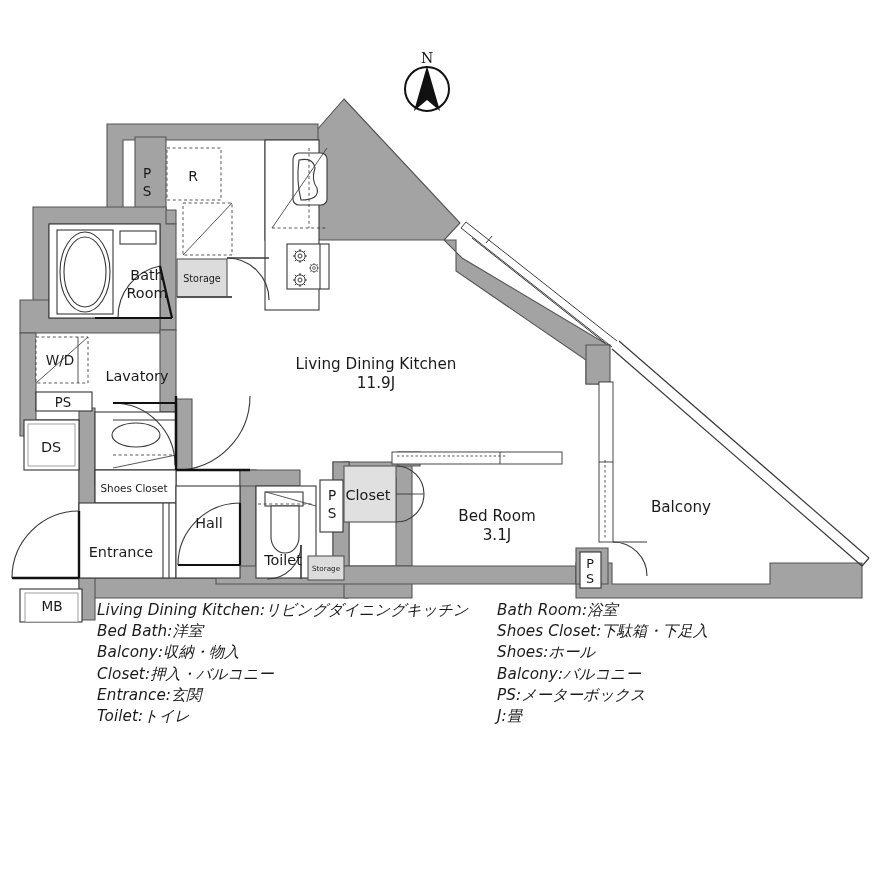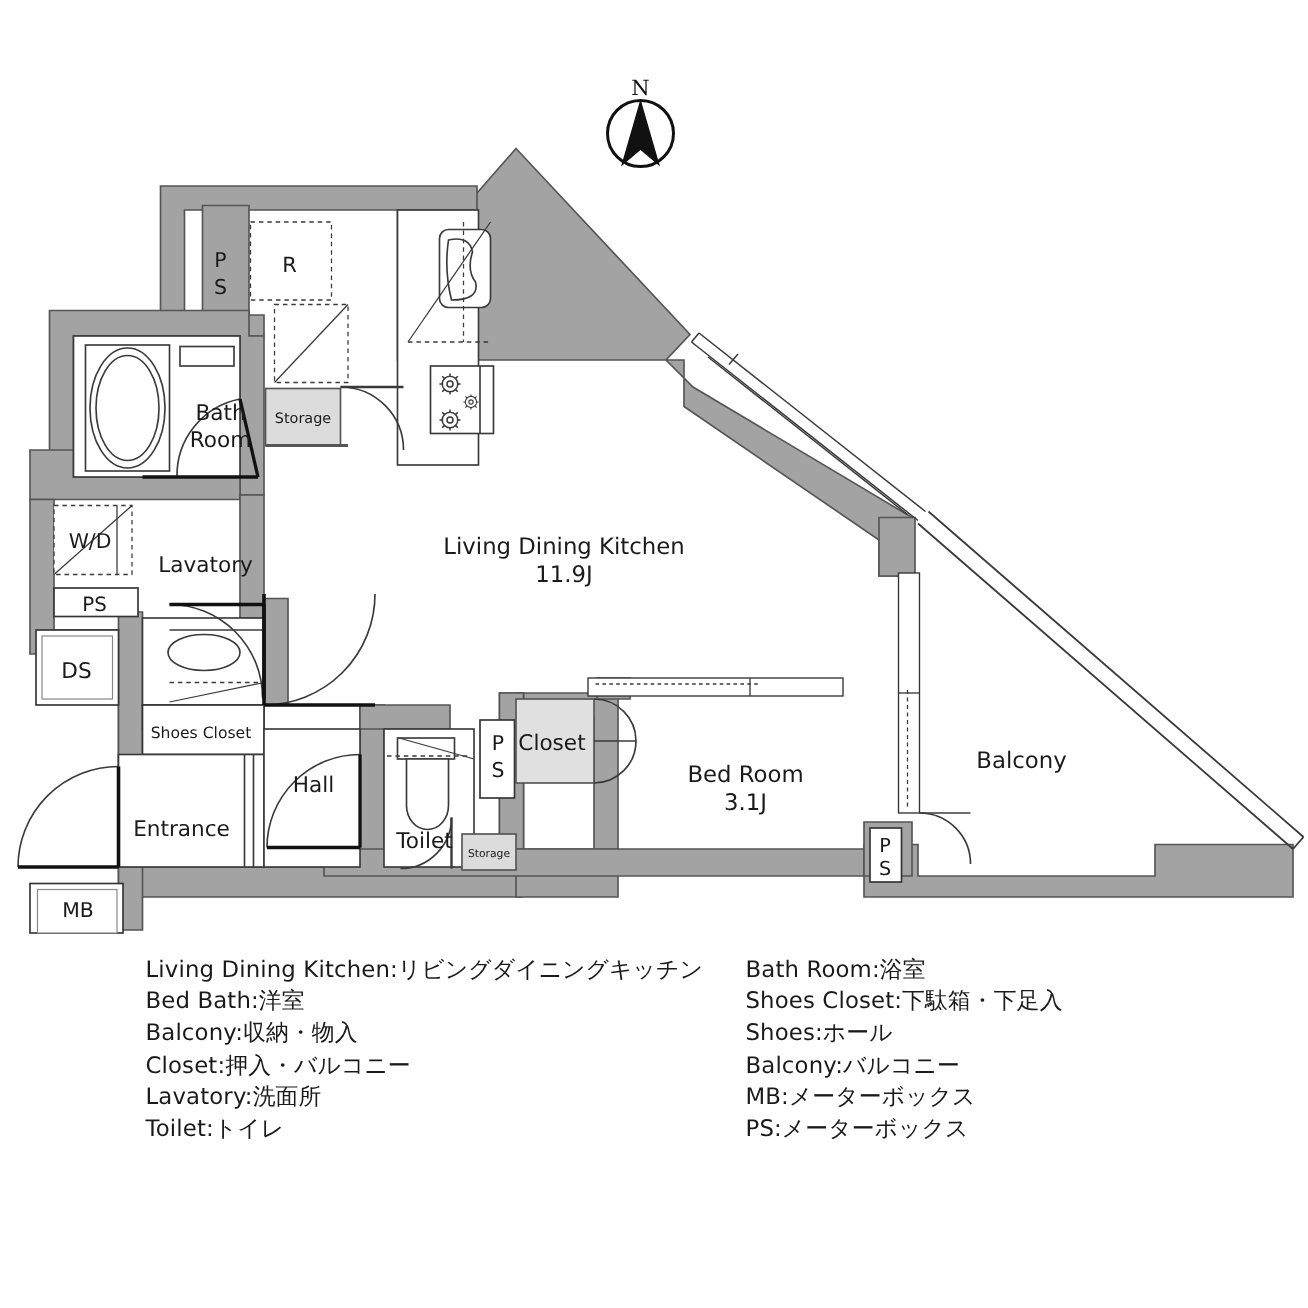--- a/index.html
+++ b/index.html
@@ -9,21 +9,21 @@
     color:#1a1a1a;
     -webkit-font-smoothing:antialiased;
   }
   #plan-root{position:relative;width:872px;height:872px;overflow:hidden;background:#fff;}
 
   
   #floorplan-svg{position:absolute;left:0;top:0;width:872px;height:640px;}
 
   
   #legend{
-    position:absolute;left:0;top:636px;width:780px;height:170px;
+    position:absolute;left:0;top:600px;width:780px;height:170px;font-style:italic;
   }
   .legend-col{
     position:absolute;top:0;
   }
   #legend-col-left{left:97px;}
   #legend-col-right{left:497px;}
   .legend-line{
     font-size:15.2px;
     line-height:21.2px;
     white-space:nowrap;
@@ -263,26 +263,26 @@
       <text x="590" y="583" text-anchor="middle" font-size="12.8">S</text>
     </g>
   </svg>
 
   <div id="legend">
     <div class="legend-col" id="legend-col-left">
       <div class="legend-line">Living Dining Kitchen:リビングダイニングキッチン</div>
       <div class="legend-line">Bed Bath:洋室</div>
       <div class="legend-line">Balcony:収納・物入</div>
       <div class="legend-line">Closet:押入・バルコニー</div>
-      <div class="legend-line">Lavatory:洗面所</div>
+      <div class="legend-line">Entrance:玄関</div>
       <div class="legend-line">Toilet:トイレ</div>
     </div>
     <div class="legend-col" id="legend-col-right">
       <div class="legend-line">Bath Room:浴室</div>
       <div class="legend-line">Shoes Closet:下駄箱・下足入</div>
       <div class="legend-line">Shoes:ホール</div>
       <div class="legend-line">Balcony:バルコニー</div>
-      <div class="legend-line">MB:メーターボックス</div>
       <div class="legend-line">PS:メーターボックス</div>
+      <div class="legend-line">J:畳</div>
     </div>
   </div>
 
 </div>
 
 </body></html>

